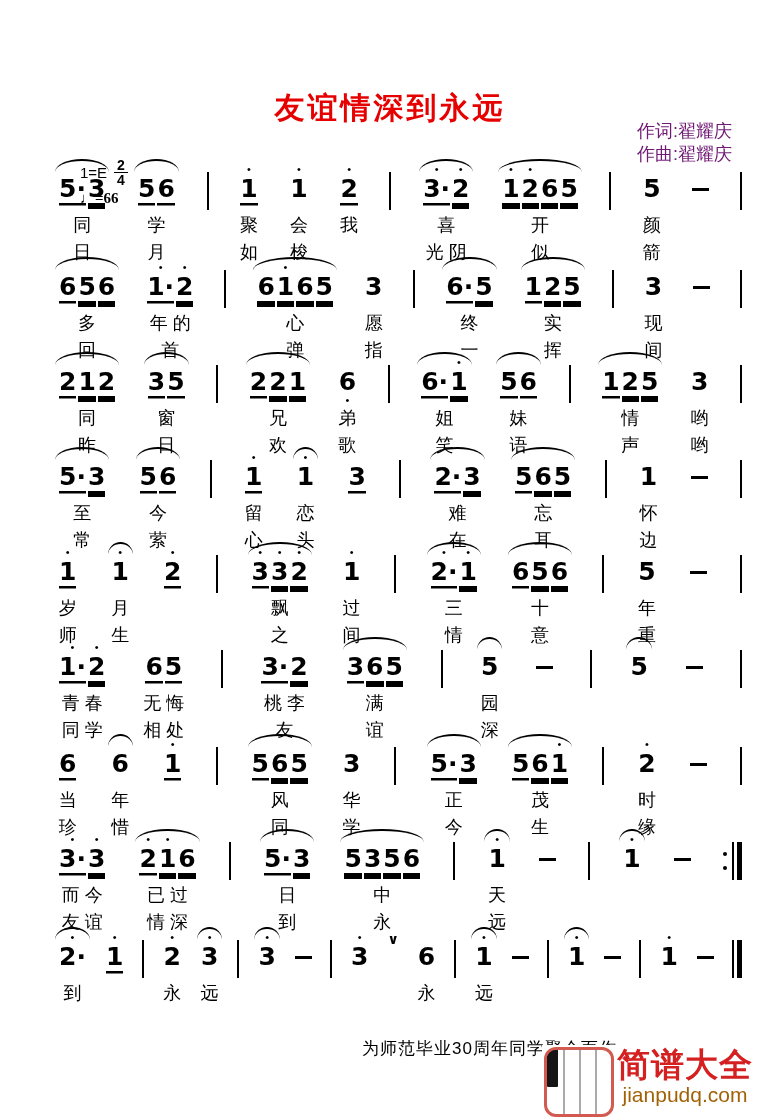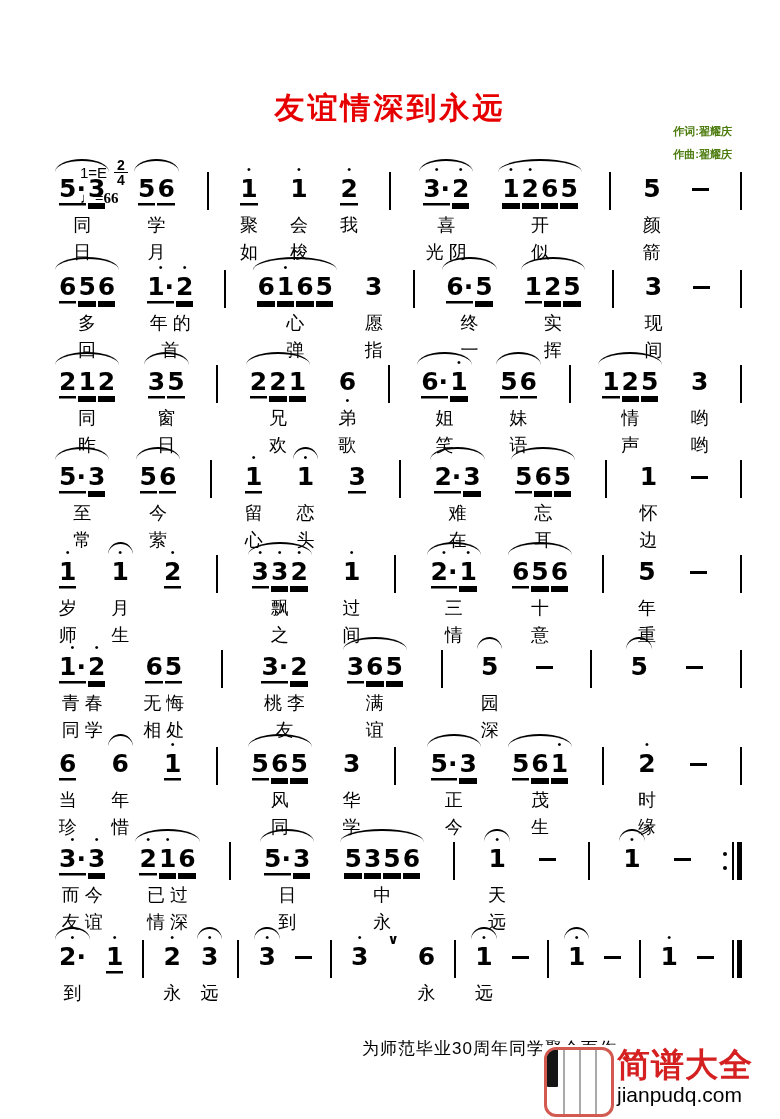--- a/index.html
+++ b/index.html
@@ -3,22 +3,22 @@
 <meta charset="utf-8">
 <style>
   html,body{margin:0;padding:0;background:#fff;}
   body{width:780px;height:1119px;position:relative;overflow:hidden;
        font-family:"Liberation Sans","DejaVu Sans",sans-serif;color:#000;}
   .sheet{position:absolute;inset:0;background:#fff;}
 
   .title{position:absolute;top:72px;left:0;right:0;margin:16px;text-align:center;
          font-size:30px;font-weight:bold;color:#e60000;letter-spacing:3px;}
 
-  .credits{position:absolute;top:120px;right:48px;color:#4d7c0f;font-size:11px;
-           line-height:23px;text-align:left;font-weight:bold;}
+  .credits{position:absolute;top:120px;right:48px;color:#701a75;font-size:18px;
+           line-height:23px;text-align:left;font-weight:normal;}
 
   .keyblock{position:absolute;top:118px;left:80px;font-size:15px;}
   .keyrow{display:flex;align-items:center;gap:7px;margin-top:40px;}
   .frac{display:inline-flex;flex-direction:column;align-items:center;font-size:14px;line-height:14px;font-weight:bold;}
   .fnum{border-bottom:1.5px solid #000;padding:0 3px;}
   .tempo{margin-top:3px;font-size:15px;font-weight:bold;font-family:Liberation Serif, serif;}
 
   .score{position:absolute;top:0;left:58px;width:684px;}
   .sys{position:absolute;left:0;width:100%;display:flex;justify-content:space-between;align-items:flex-start;}
   .unit{display:flex;flex-direction:column;align-items:center;position:relative;}
@@ -43,23 +43,23 @@
   .thick{width:5px;height:38px;background:#000;}
 
   .dedication{position:absolute;top:1037px;left:362px;font-size:17px;color:#000;letter-spacing:1px;}
 
   .watermark{position:absolute;left:542px;top:1045px;display:flex;align-items:flex-start;background:#fff;padding:2px;}
   .piano-icon{position:relative;width:64px;height:64px;background:#fff;border:3px solid #d25a50;border-radius:12px;overflow:hidden;}
   .wk{position:absolute;top:0;bottom:0;width:1.5px;background:#aaa;}
   .wk:nth-of-type(1){left:25%;} .wk:nth-of-type(2){left:50%;} .wk:nth-of-type(3){left:75%;}
   .bk{position:absolute;top:0;width:11px;height:58%;background:#151515;border-radius:0 0 2px 2px;}
   .bk:nth-of-type(4){left:calc(25% - 5px);} .bk:nth-of-type(5){left:calc(50% - 5px);} .bk:nth-of-type(6){left:calc(75% - 5px);}
-  .wm-text{margin-left:3px;}
+  .wm-text{margin-left:3px;text-align:center;}
   .wm-name{font-size:33px;font-weight:bold;color:#d42020;line-height:36px;letter-spacing:1px;}
-  .wm-domain{font-size:21px;color:#000000;line-height:24px;}
+  .wm-domain{font-size:21px;color:#a16207;line-height:24px;}
 </style>
 </head>
 <body>
 
 <div class="sheet">
 
   <h1 class="title">友谊情深到永远</h1>
 
   <div class="credits">
     <div>作词:翟耀庆</div>

